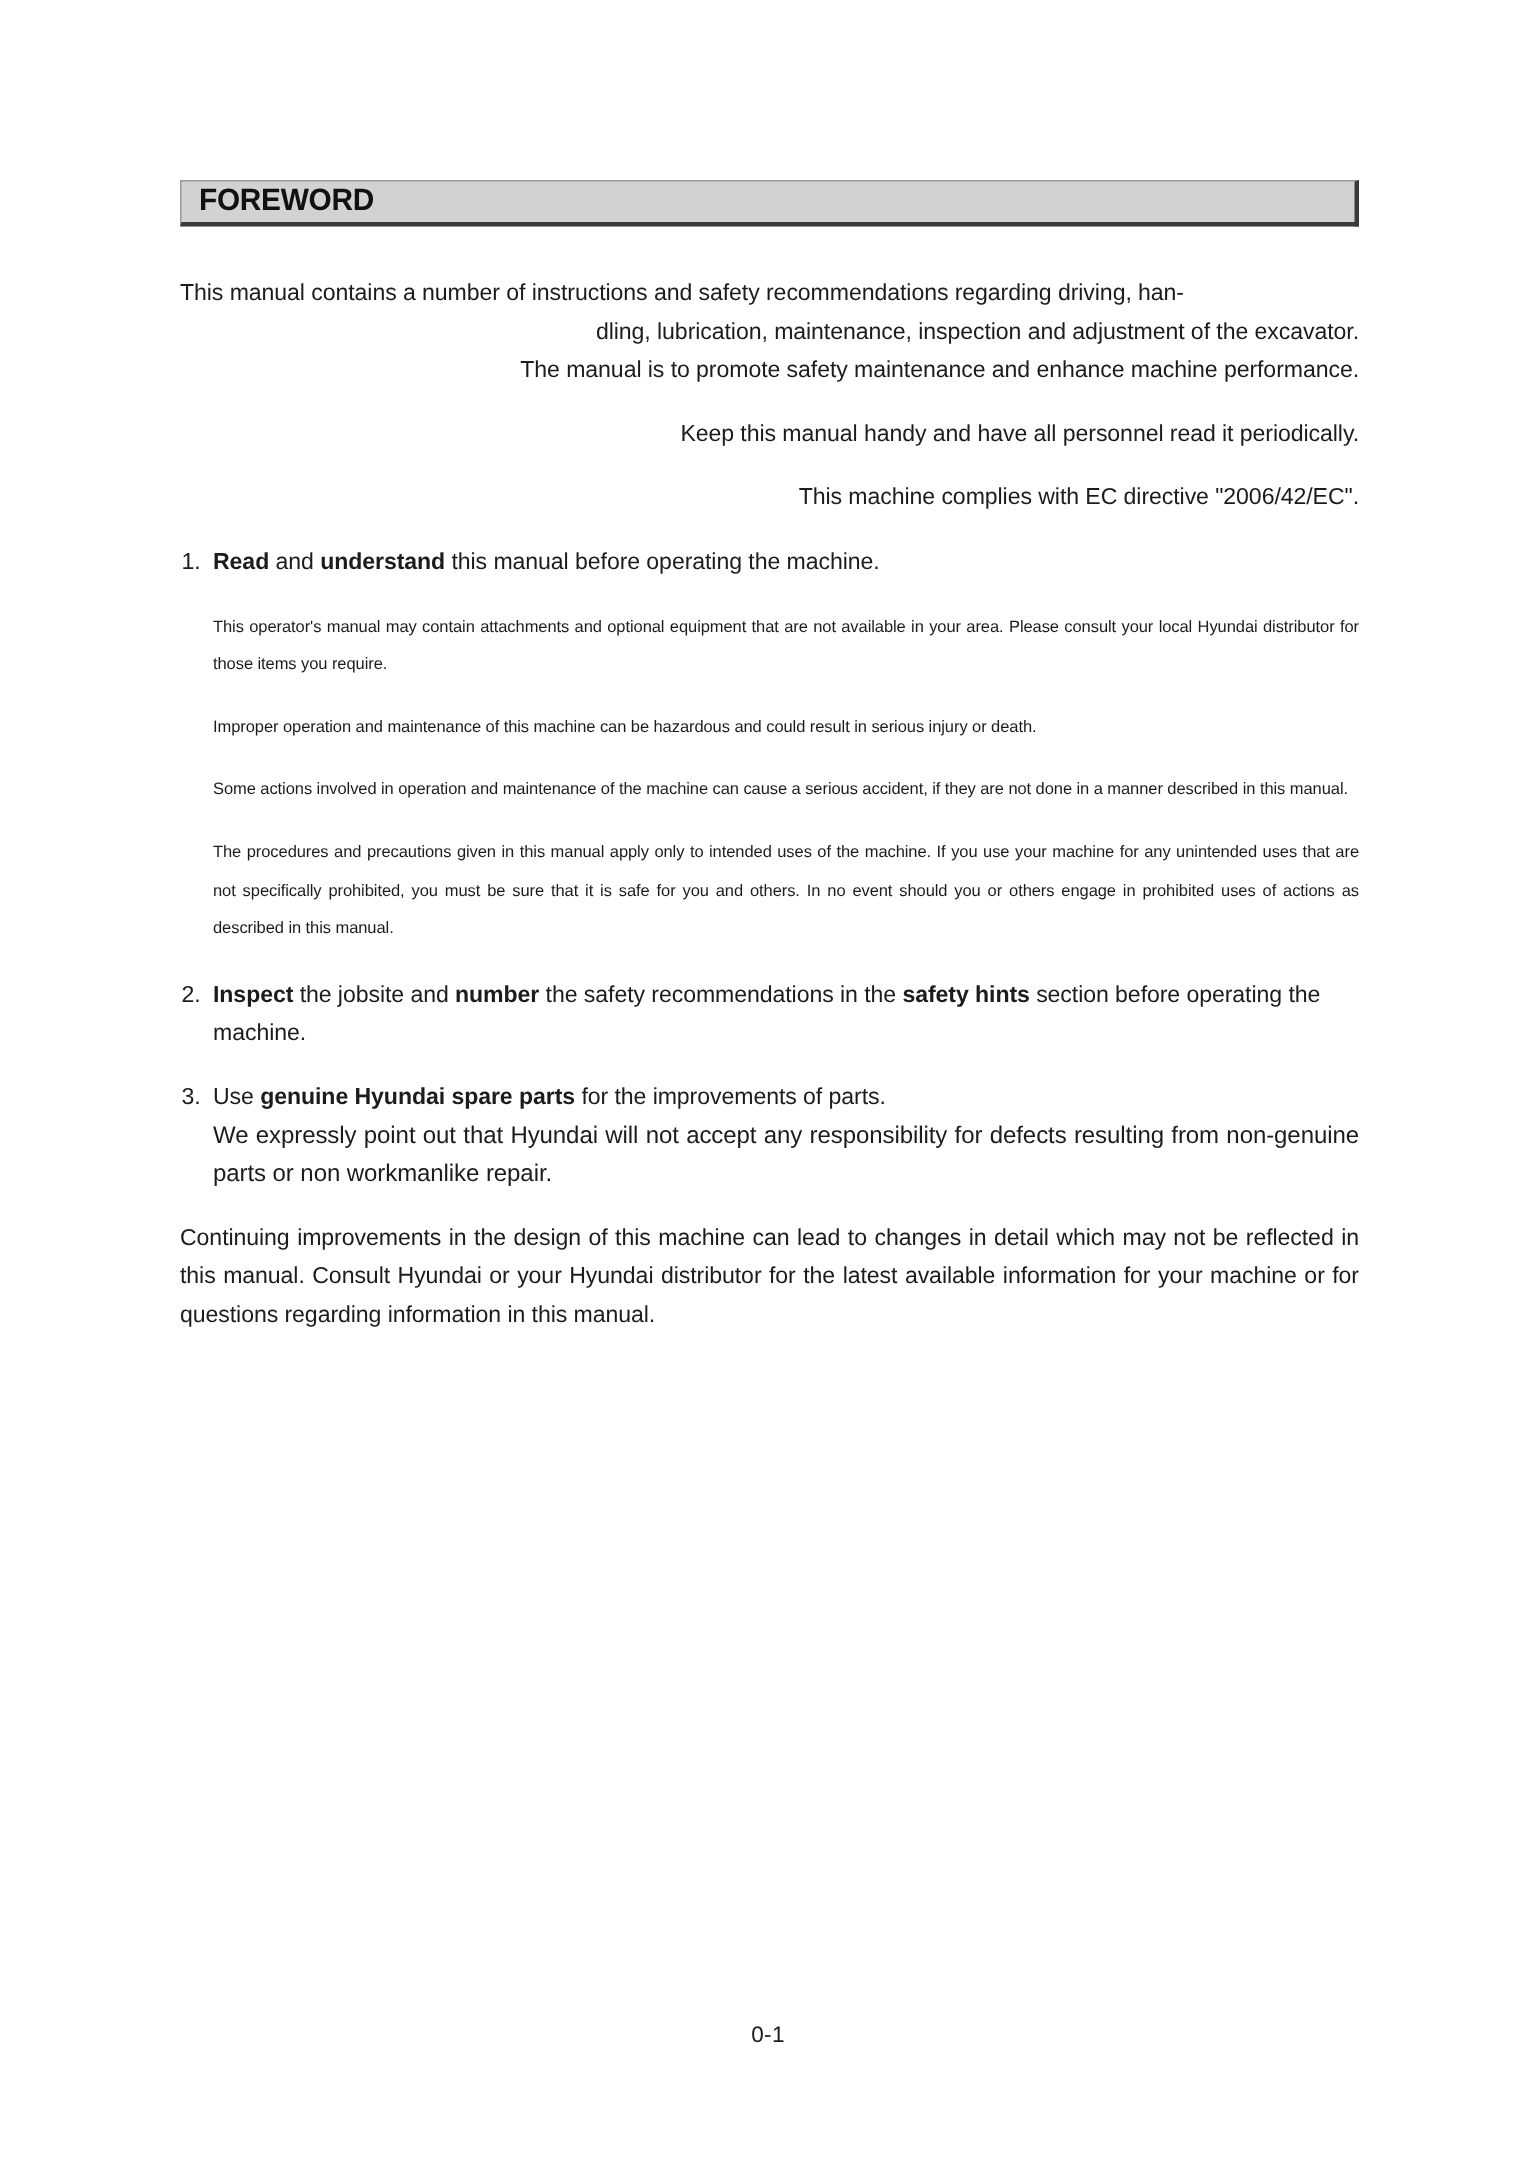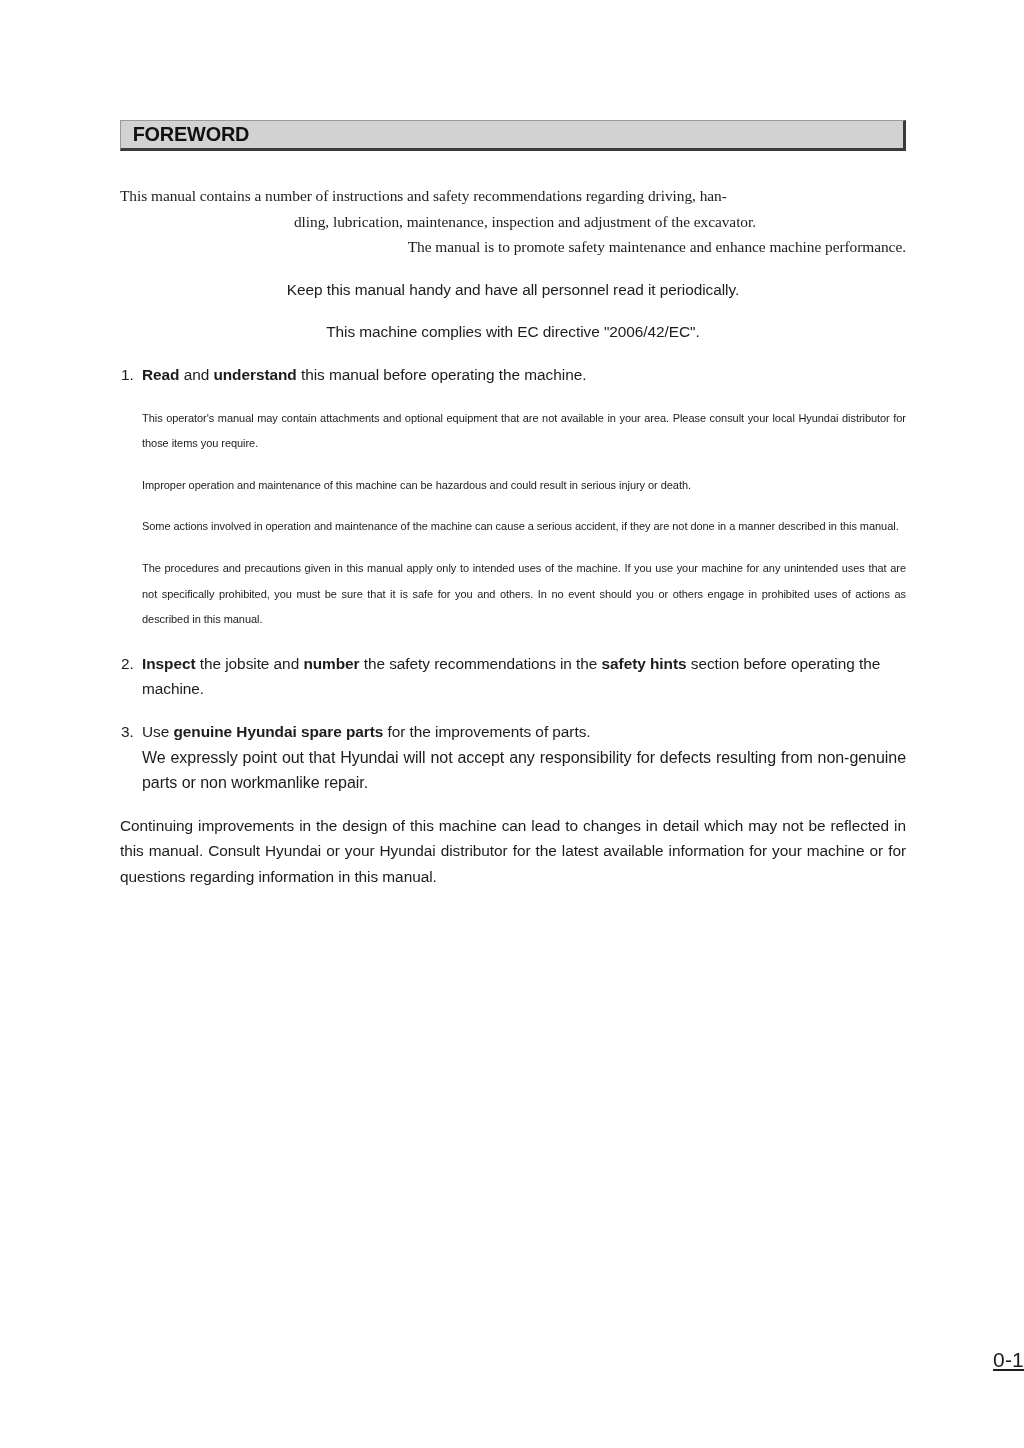--- a/index.html
+++ b/index.html
@@ -60,21 +60,21 @@
     font-size: 15.4px;
     line-height: 25.6px;
     text-align: justify;
     text-justify: inter-word;
     margin: 0 0 17px 0;
     color: #1c1c1c;
     letter-spacing: -0.05px;
   }
 
   .para.nojustify {
-    text-align: center;
+    text-align: right;
   }
 
   
   .sub-para {
     font-size: 11px;
     line-height: 25.6px;
     text-align: justify;
     text-justify: inter-word;
     margin: 0 0 16px 22px;
     color: #1c1c1c;
@@ -119,41 +119,40 @@
   }
 
   b { font-weight: bold; }
 
   
   .page-footer {
     position: absolute;
     left: 0;
     top: 1348px;
     width: 1024px;
-    text-align: right;
-    font-size: 21px;
+    text-align: center;
+    font-size: 15px;
     color: #1c1c1c;
     letter-spacing: 0.2px;
-    text-decoration: underline;
   }
 </style>
 </head>
 <body>
 
 <div class="page">
 
   <div class="section-header">
     <span class="section-header-title">FOREWORD</span>
   </div>
 
   <div class="content">
 
-    <div class="para" style="margin-bottom:17px;font-family:Liberation Serif, serif;">
+    <div class="para" style="margin-bottom:17px;">
       <span>This manual contains a number of instructions and safety recommendations regarding driving, han-</span>
-      <span style="display:block;text-align:center;margin-left:24px;">dling, lubrication, maintenance, inspection and adjustment of the excavator.</span>
+      <span style="display:block;text-align:right;margin-left:24px;">dling, lubrication, maintenance, inspection and adjustment of the excavator.</span>
       <span style="display:block;text-align:right;margin-left:17px;">The manual is to promote safety maintenance and enhance machine performance.</span>
     </div>
 
     <p class="para nojustify">Keep this manual handy and have all personnel read it periodically.</p>
     <p class="para nojustify">This machine complies with EC directive "2006/42/EC".</p>
 
     <div class="num-item" style="margin-bottom:18px;">
       <span class="num">1.</span><b>Read</b><span> and </span><b>understand</b><span> this manual before operating the machine.</span>
     </div>
 

